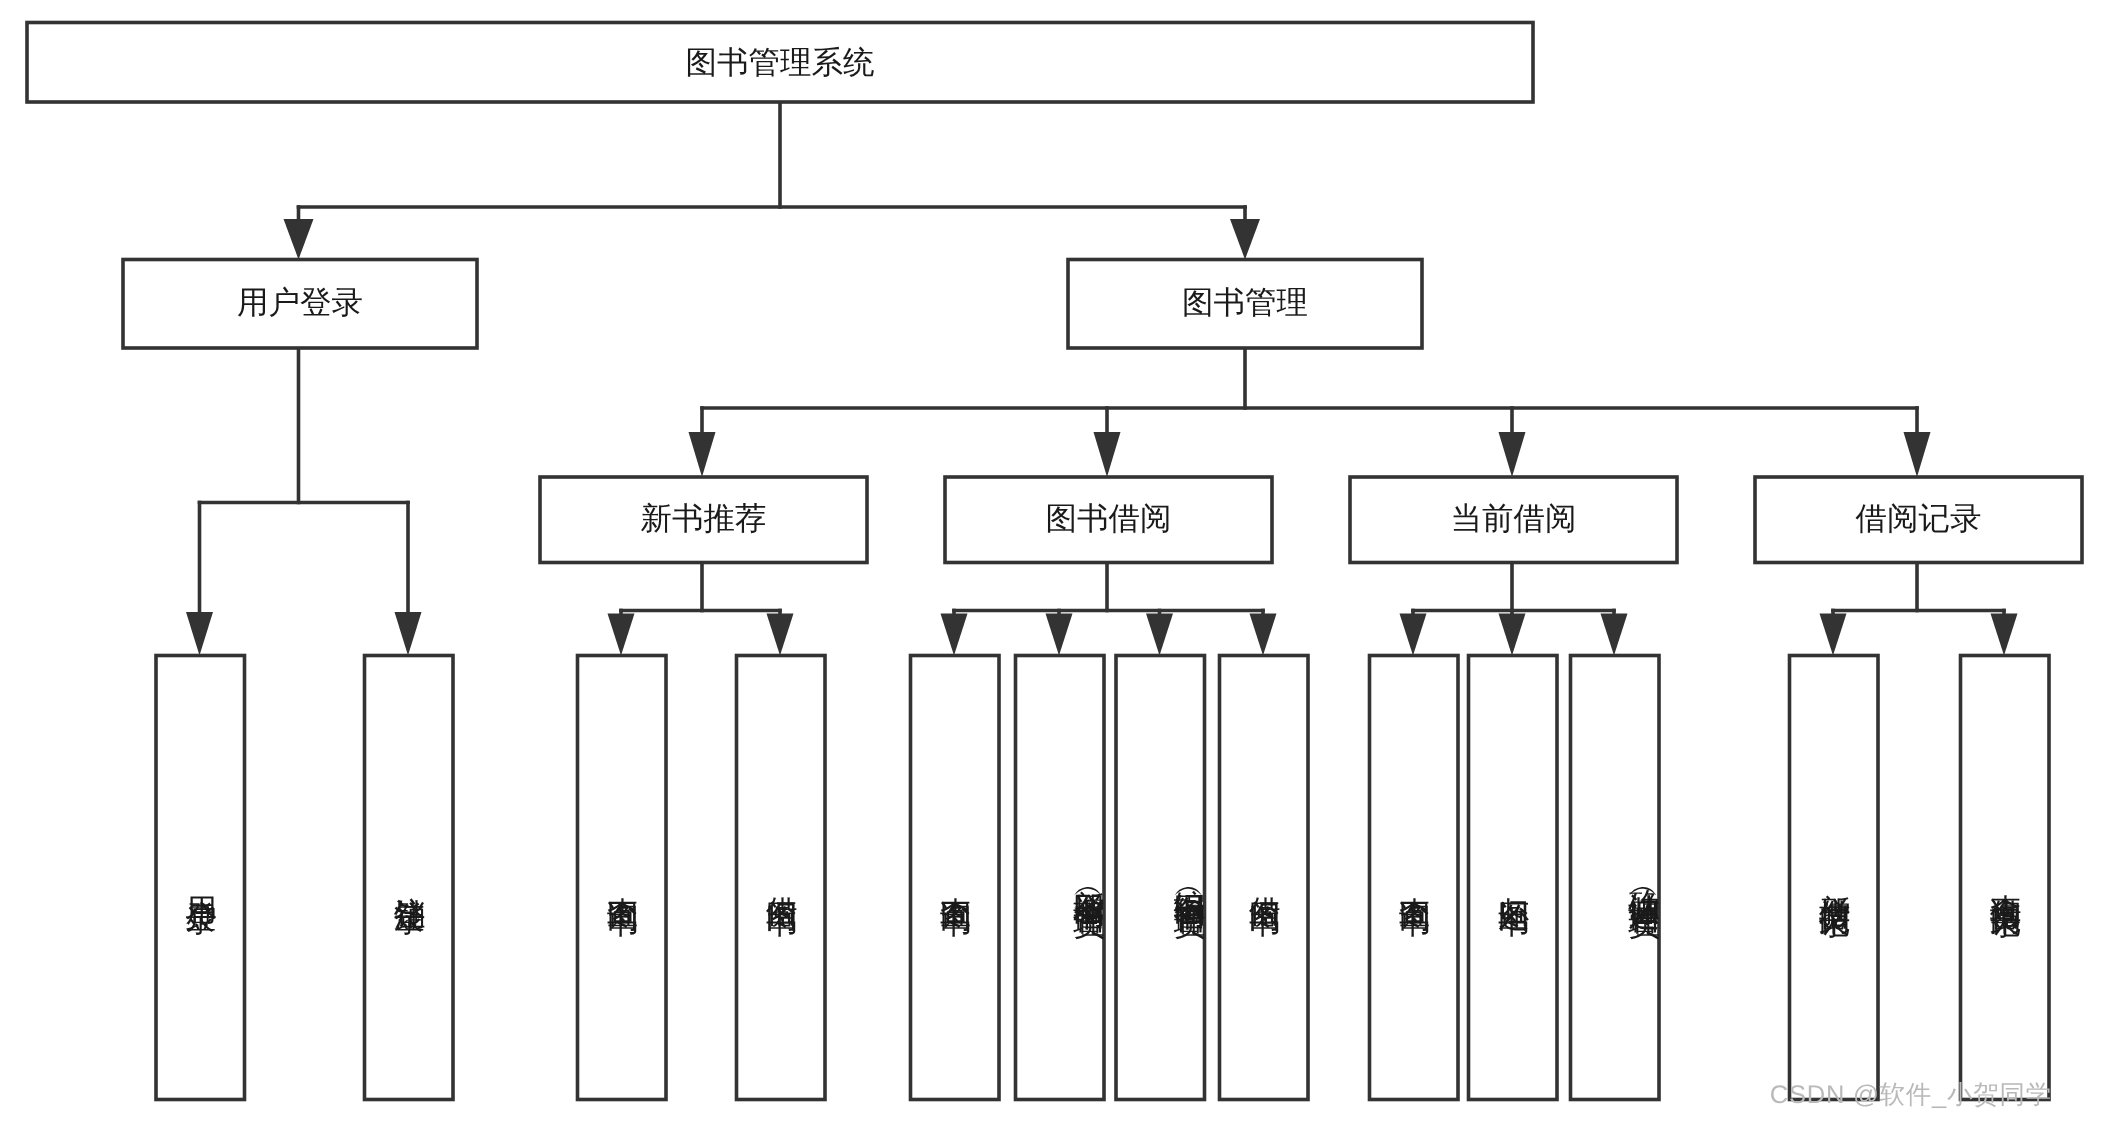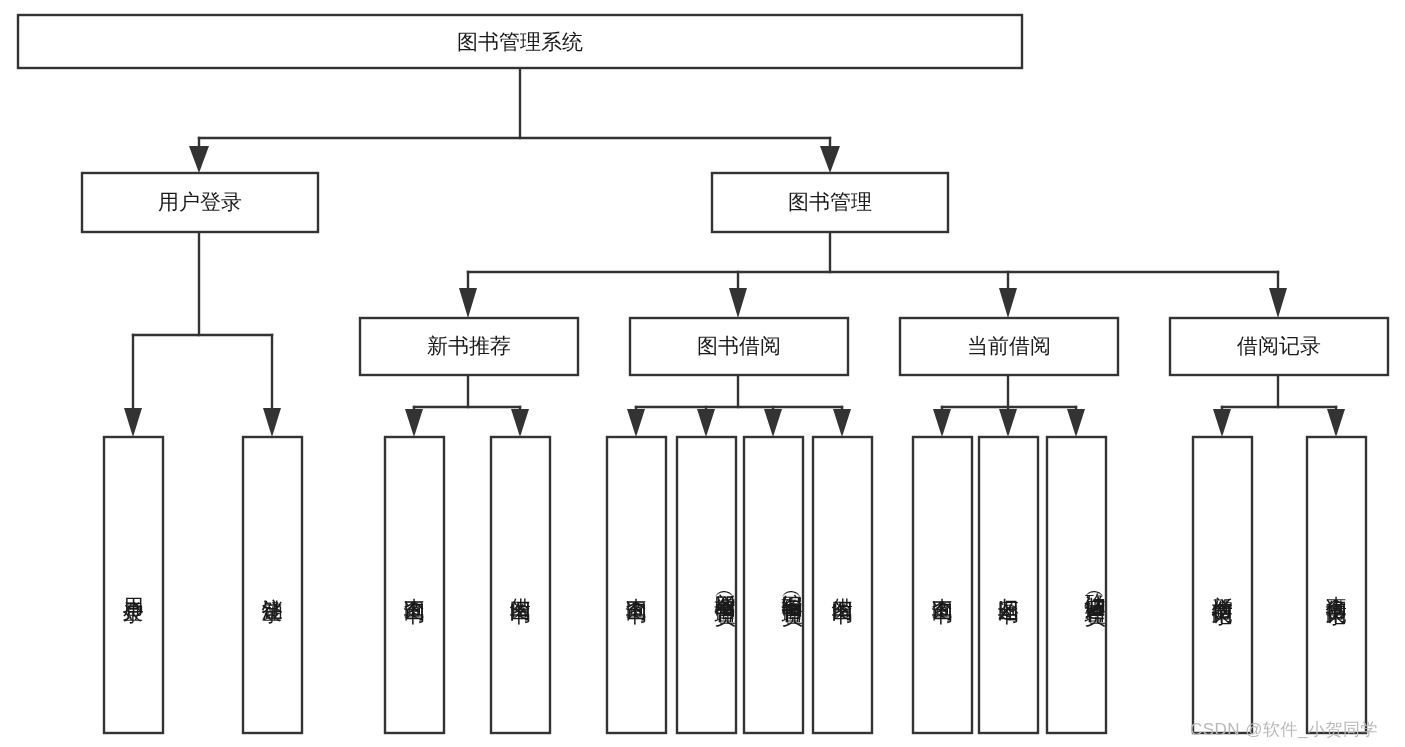--- a/index.html
+++ b/index.html
@@ -59,21 +59,21 @@
     color: #1a1a1a;
     display: flex;
     align-items: center;
     justify-content: center;
     text-align: center;
     white-space: nowrap;
     pointer-events: none;
   }
   .watermark {
     position: absolute;
-    right: 4px;
+    right: 14px;
     bottom: 6px;
     font-family: "Liberation Sans", "DejaVu Sans", sans-serif;
     font-size: 17px;
     color: #b9b9b9;
     white-space: nowrap;
     letter-spacing: 0.5px;
   }
 </style>
 </head>
 <body>

